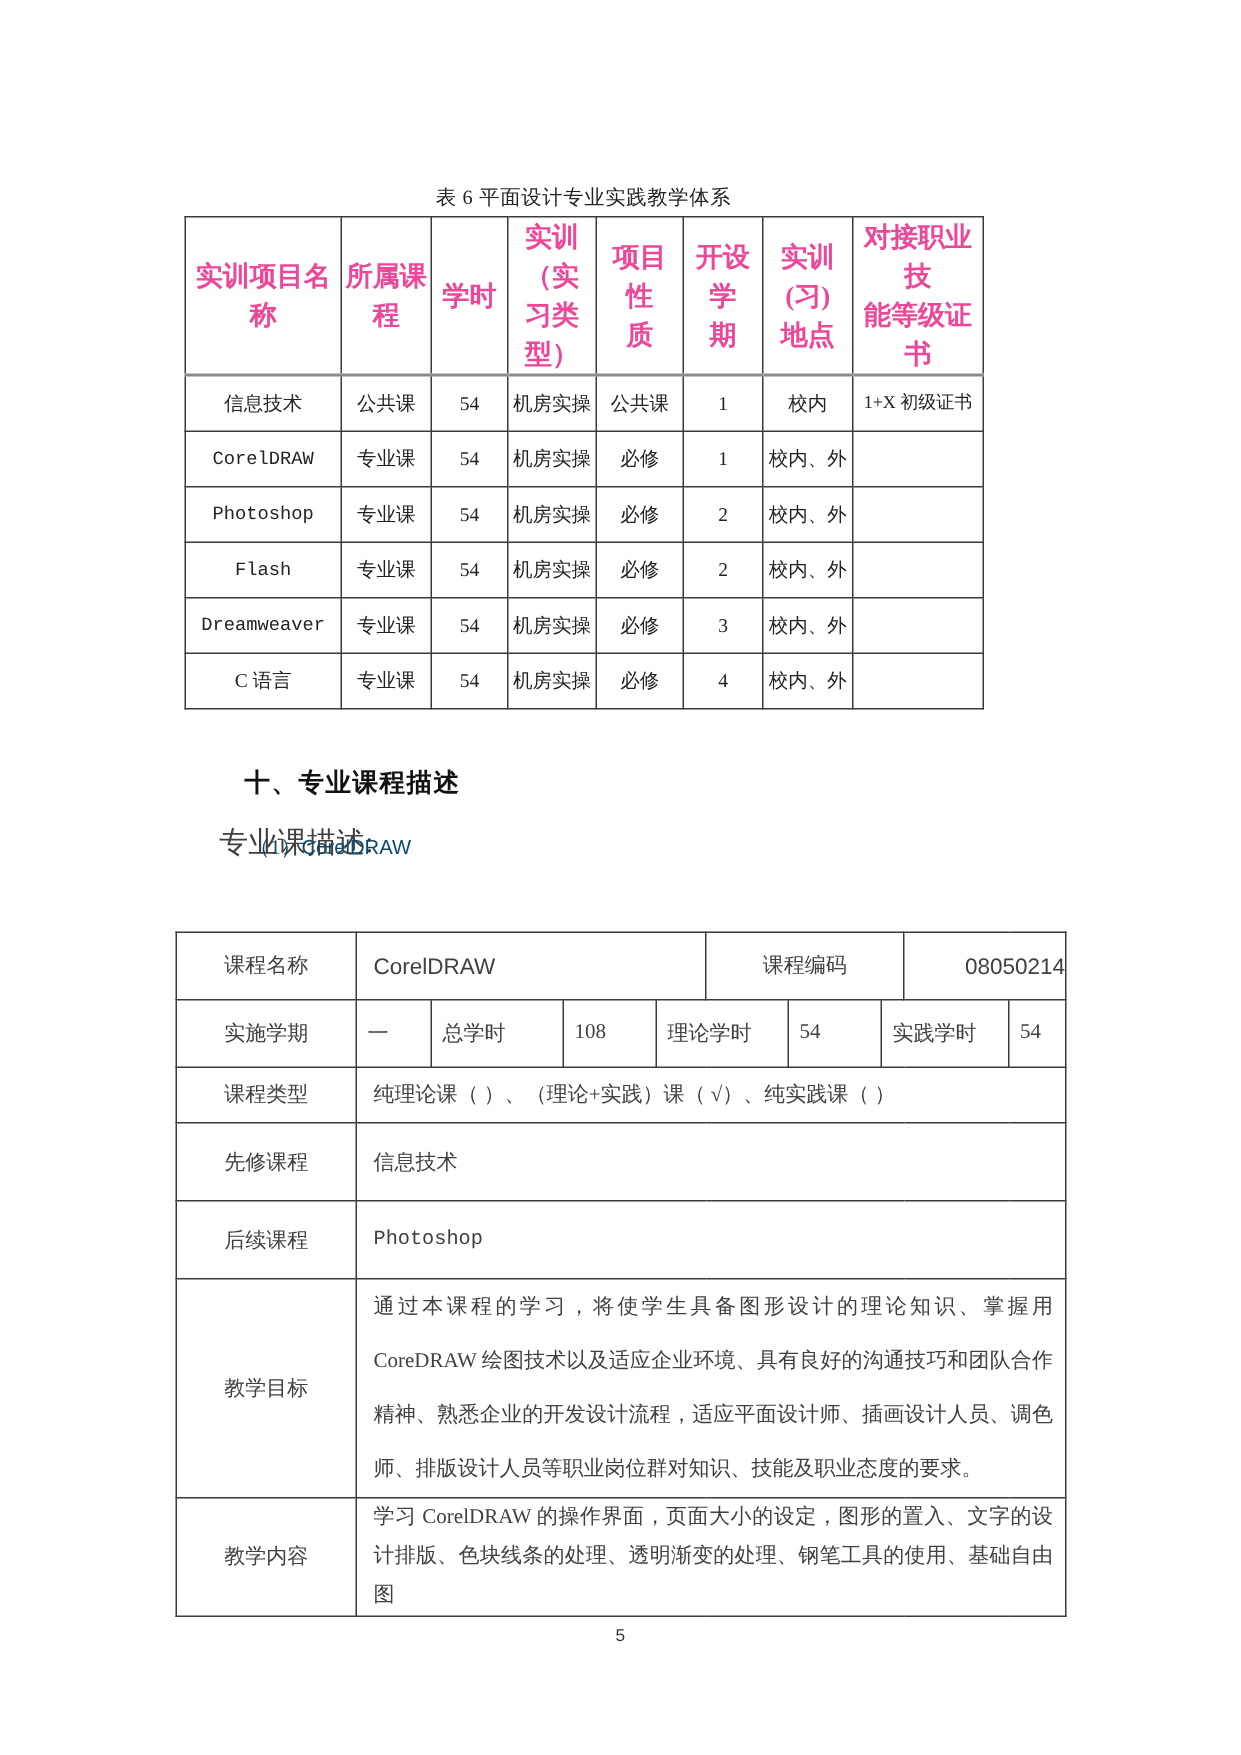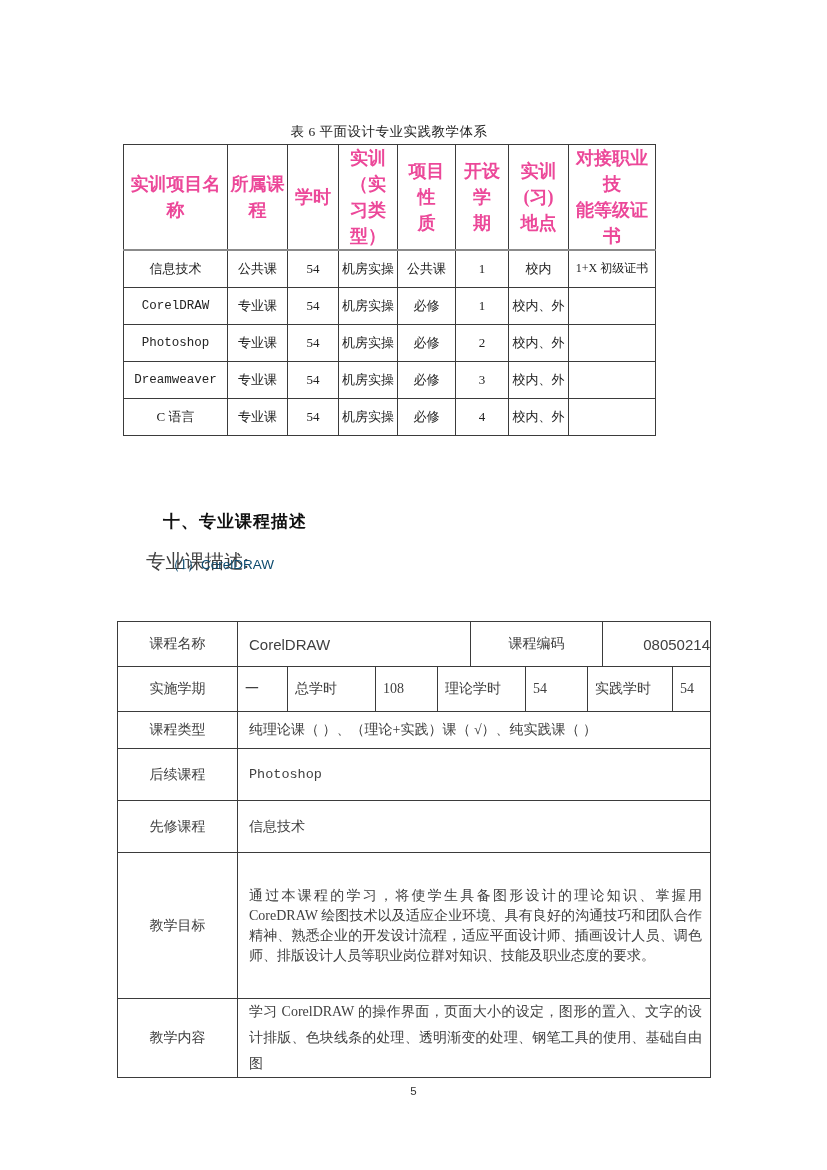--- a/index.html
+++ b/index.html
@@ -55,21 +55,21 @@
   .t2 td {
     border:1px solid #3b3b3b; vertical-align:middle;
     font-size:14px; color:#404040; overflow:hidden;
   }
   .t2 .lbl { text-align:center; }
   .t2 .lft { text-align:left; padding-left:7px; }
   .t2 .val { text-align:left; padding:0 8px 0 11px; }
   .t2 .ctr { text-align:right; }
   .t2 .sans { font-family:"Liberation Sans","DejaVu Sans",sans-serif; font-size:15px; }
   .t2 .mono { font-family:"Liberation Mono","DejaVu Sans Mono",monospace; font-size:13.5px; }
-  .t2 .para  { line-height:20px; text-align:justify; }
+  .t2 .para  { line-height:36px; text-align:justify; }
   .t2 .para2 { line-height:26px; text-align:justify; }
   .t2 tr.h45  td { height:45px; }
   .t2 tr.h37  td { height:37px; }
   .t2 tr.h52  td { height:52px; }
   .t2 tr.h146 td { height:146px; }
   .t2 tr.h50  td { height:50px; }
 
   
   .page-num {
     position:absolute; top:1085px; left:0; width:100%;
@@ -138,20 +138,30 @@
           <td class="mono">Photoshop</td>
           <td>专业课</td>
           <td>54</td>
           <td>机房实操</td>
           <td>必修</td>
           <td>2</td>
           <td>校内、外</td>
           <td></td>
         </tr>
         <tr>
+          <td class="mono">Flash</td>
+          <td>专业课</td>
+          <td>54</td>
+          <td>机房实操</td>
+          <td>必修</td>
+          <td>2</td>
+          <td>校内、外</td>
+          <td></td>
+        </tr>
+        <tr>
           <td class="mono">Dreamweaver</td>
           <td>专业课</td>
           <td>54</td>
           <td>机房实操</td>
           <td>必修</td>
           <td>3</td>
           <td>校内、外</td>
           <td></td>
         </tr>
         <tr>
@@ -199,26 +209,26 @@
       <td colspan="2" class="lft">理论学时</td>
       <td class="lft">54</td>
       <td colspan="2" class="lft">实践学时</td>
       <td class="lft">54</td>
     </tr>
     <tr class="h37">
       <td class="lbl">课程类型</td>
       <td colspan="9" class="val">纯理论课（ ）、（理论+实践）课（ √）、纯实践课（ ）</td>
     </tr>
     <tr class="h52">
+      <td class="lbl">先修课程</td>
+      <td colspan="9" class="val">信息技术</td>
+    </tr>
+    <tr class="h52">
       <td class="lbl">后续课程</td>
       <td colspan="9" class="val mono">Photoshop</td>
-    </tr>
-    <tr class="h52">
-      <td class="lbl">先修课程</td>
-      <td colspan="9" class="val">信息技术</td>
     </tr>
     <tr class="h146">
       <td class="lbl">教学目标</td>
       <td colspan="9" class="val para">通过本课程的学习，将使学生具备图形设计的理论知识、掌握用 CoreDRAW 绘图技术以及适应企业环境、具有良好的沟通技巧和团队合作精神、熟悉企业的开发设计流程，适应平面设计师、插画设计人员、调色师、排版设计人员等职业岗位群对知识、技能及职业态度的要求。</td>
     </tr>
     <tr class="h50">
       <td class="lbl">教学内容</td>
       <td colspan="9" class="val para2">学习 CorelDRAW 的操作界面，页面大小的设定，图形的置入、文字的设计排版、色块线条的处理、透明渐变的处理、钢笔工具的使用、基础自由图</td>
     </tr>
   </tbody>

